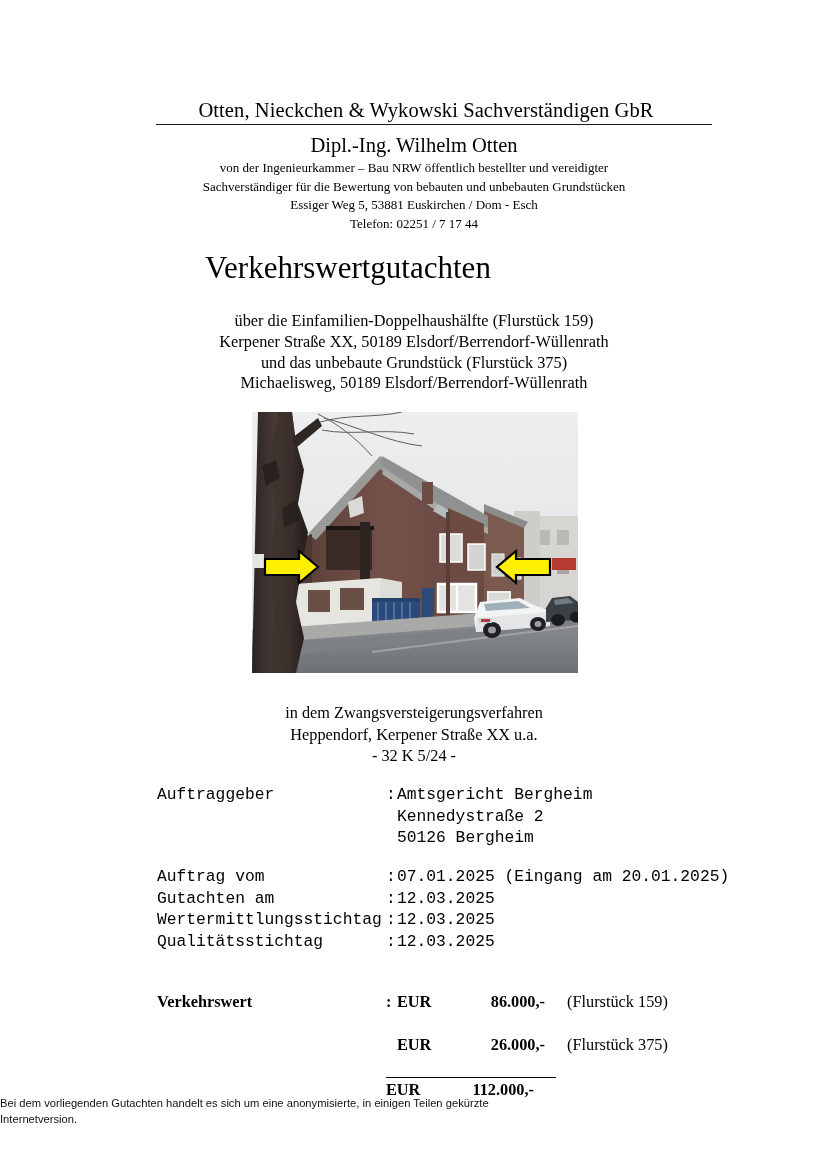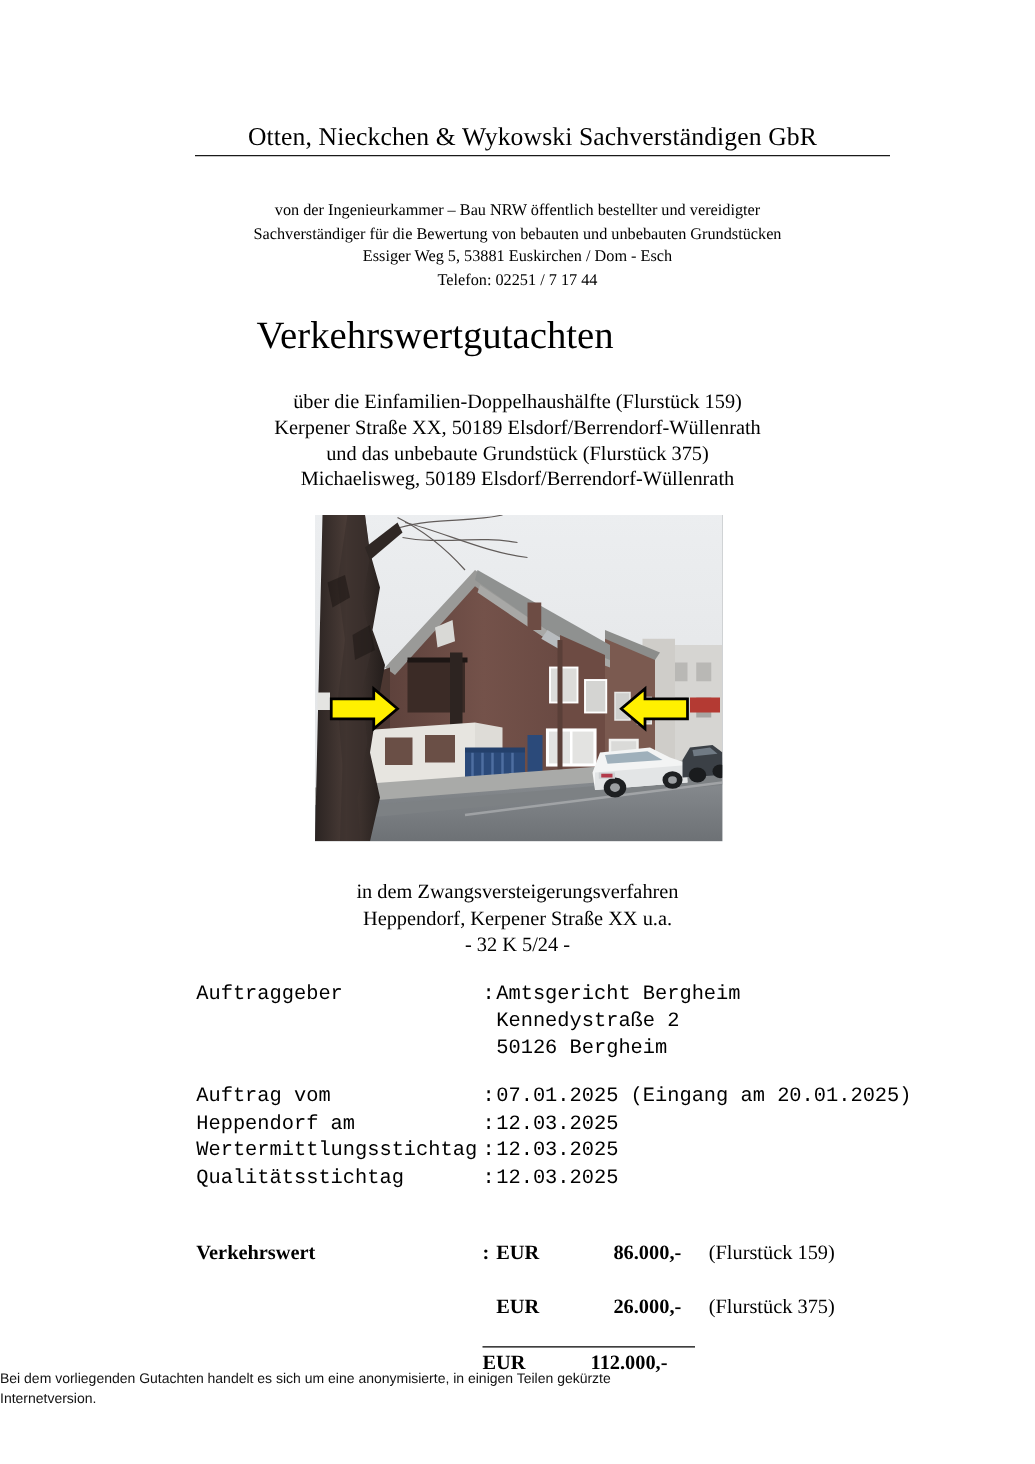--- a/index.html
+++ b/index.html
@@ -201,20 +201,21 @@
   }
   .footer div { white-space: nowrap; }
 </style>
 </head>
 <body>
 
 <div class="page">
 
   <div class="firm-name">Otten, Nieckchen &amp; Wykowski Sachverständigen GbR</div>
   <div class="header-rule"></div>
+  <div class="engineer-name">Dipl.-Ing. Wilhelm Otten</div>
   <div class="header-lines">
     <div>von der Ingenieurkammer – Bau NRW öffentlich bestellter und vereidigter</div>
     <div>Sachverständiger für die Bewertung von bebauten und unbebauten Grundstücken</div>
     <div>Essiger Weg 5, 53881 Euskirchen / Dom - Esch</div>
     <div>Telefon: 02251 / 7 17 44</div>
   </div>
 
   <div class="doc-title">Verkehrswertgutachten</div>
 
   <div class="subtitle">
@@ -380,21 +381,21 @@
     </div>
   </div>
 
   <div class="fields fields-dates">
     <div class="frow">
       <span class="flabel">Auftrag vom</span>
       <span class="fsep">:</span>
       <span class="fvalue">07.01.2025 (Eingang am 20.01.2025)</span>
     </div>
     <div class="frow">
-      <span class="flabel">Heppendorf am</span>
+      <span class="flabel">Gutachten am</span>
       <span class="fsep">:</span>
       <span class="fvalue">12.03.2025</span>
     </div>
     <div class="frow">
       <span class="flabel">Wertermittlungsstichtag</span>
       <span class="fsep">:</span>
       <span class="fvalue">12.03.2025</span>
     </div>
     <div class="frow">
       <span class="flabel">Qualitätsstichtag</span>

